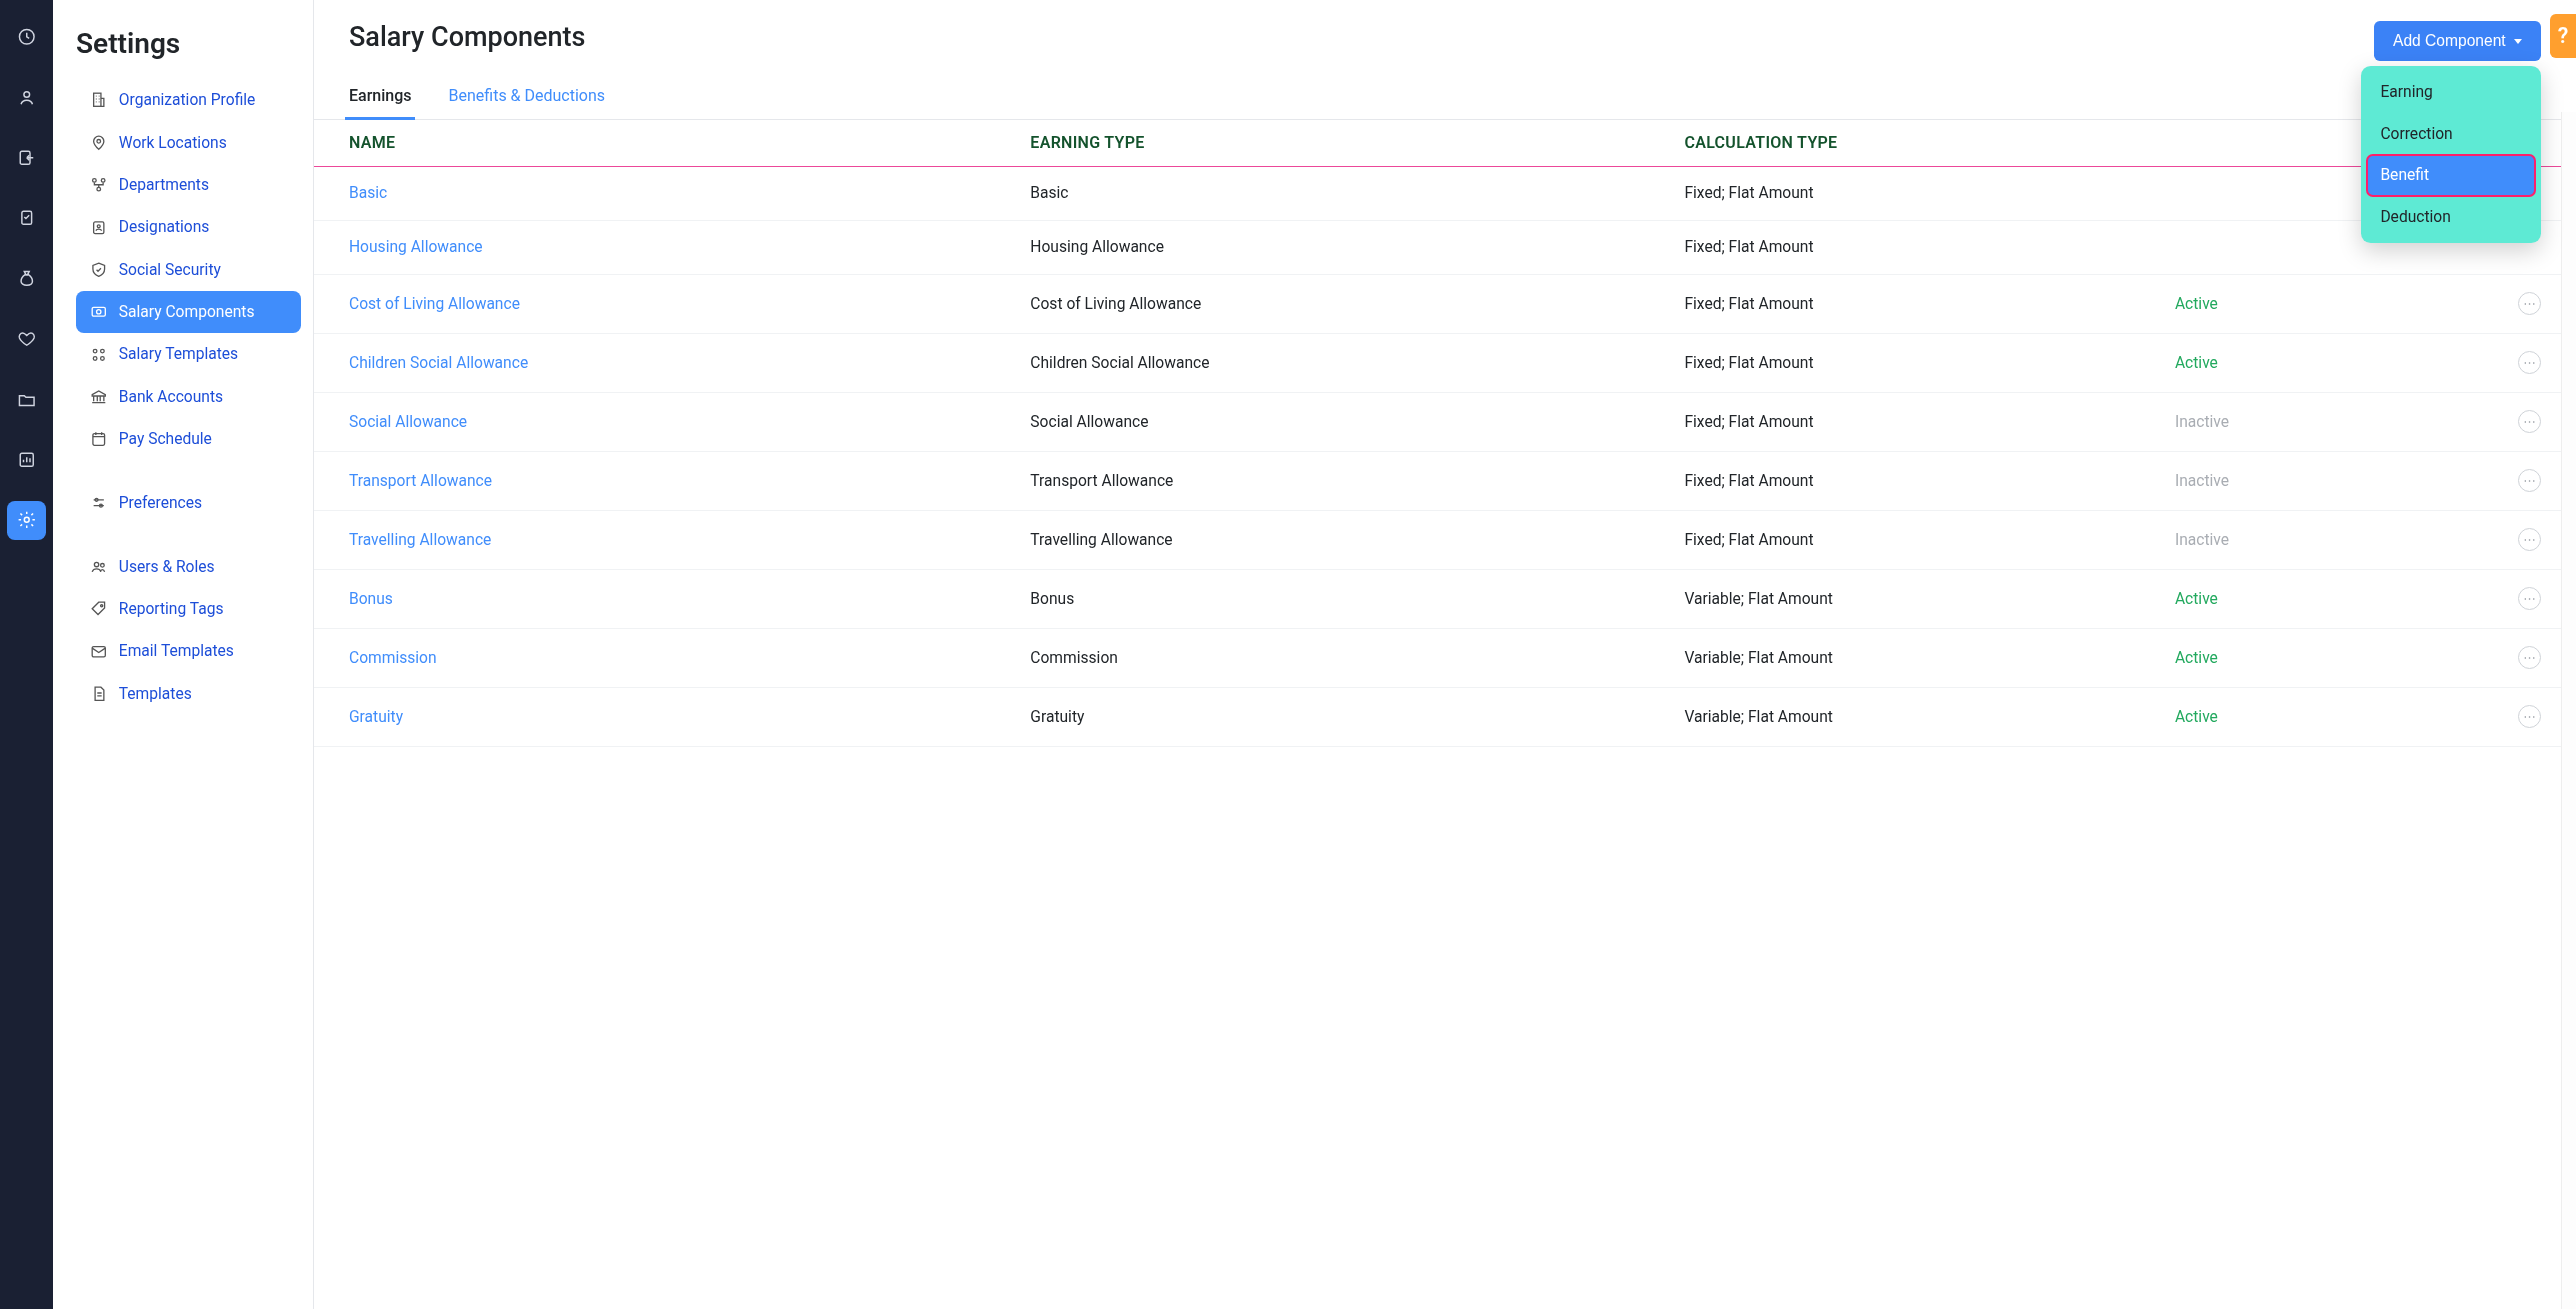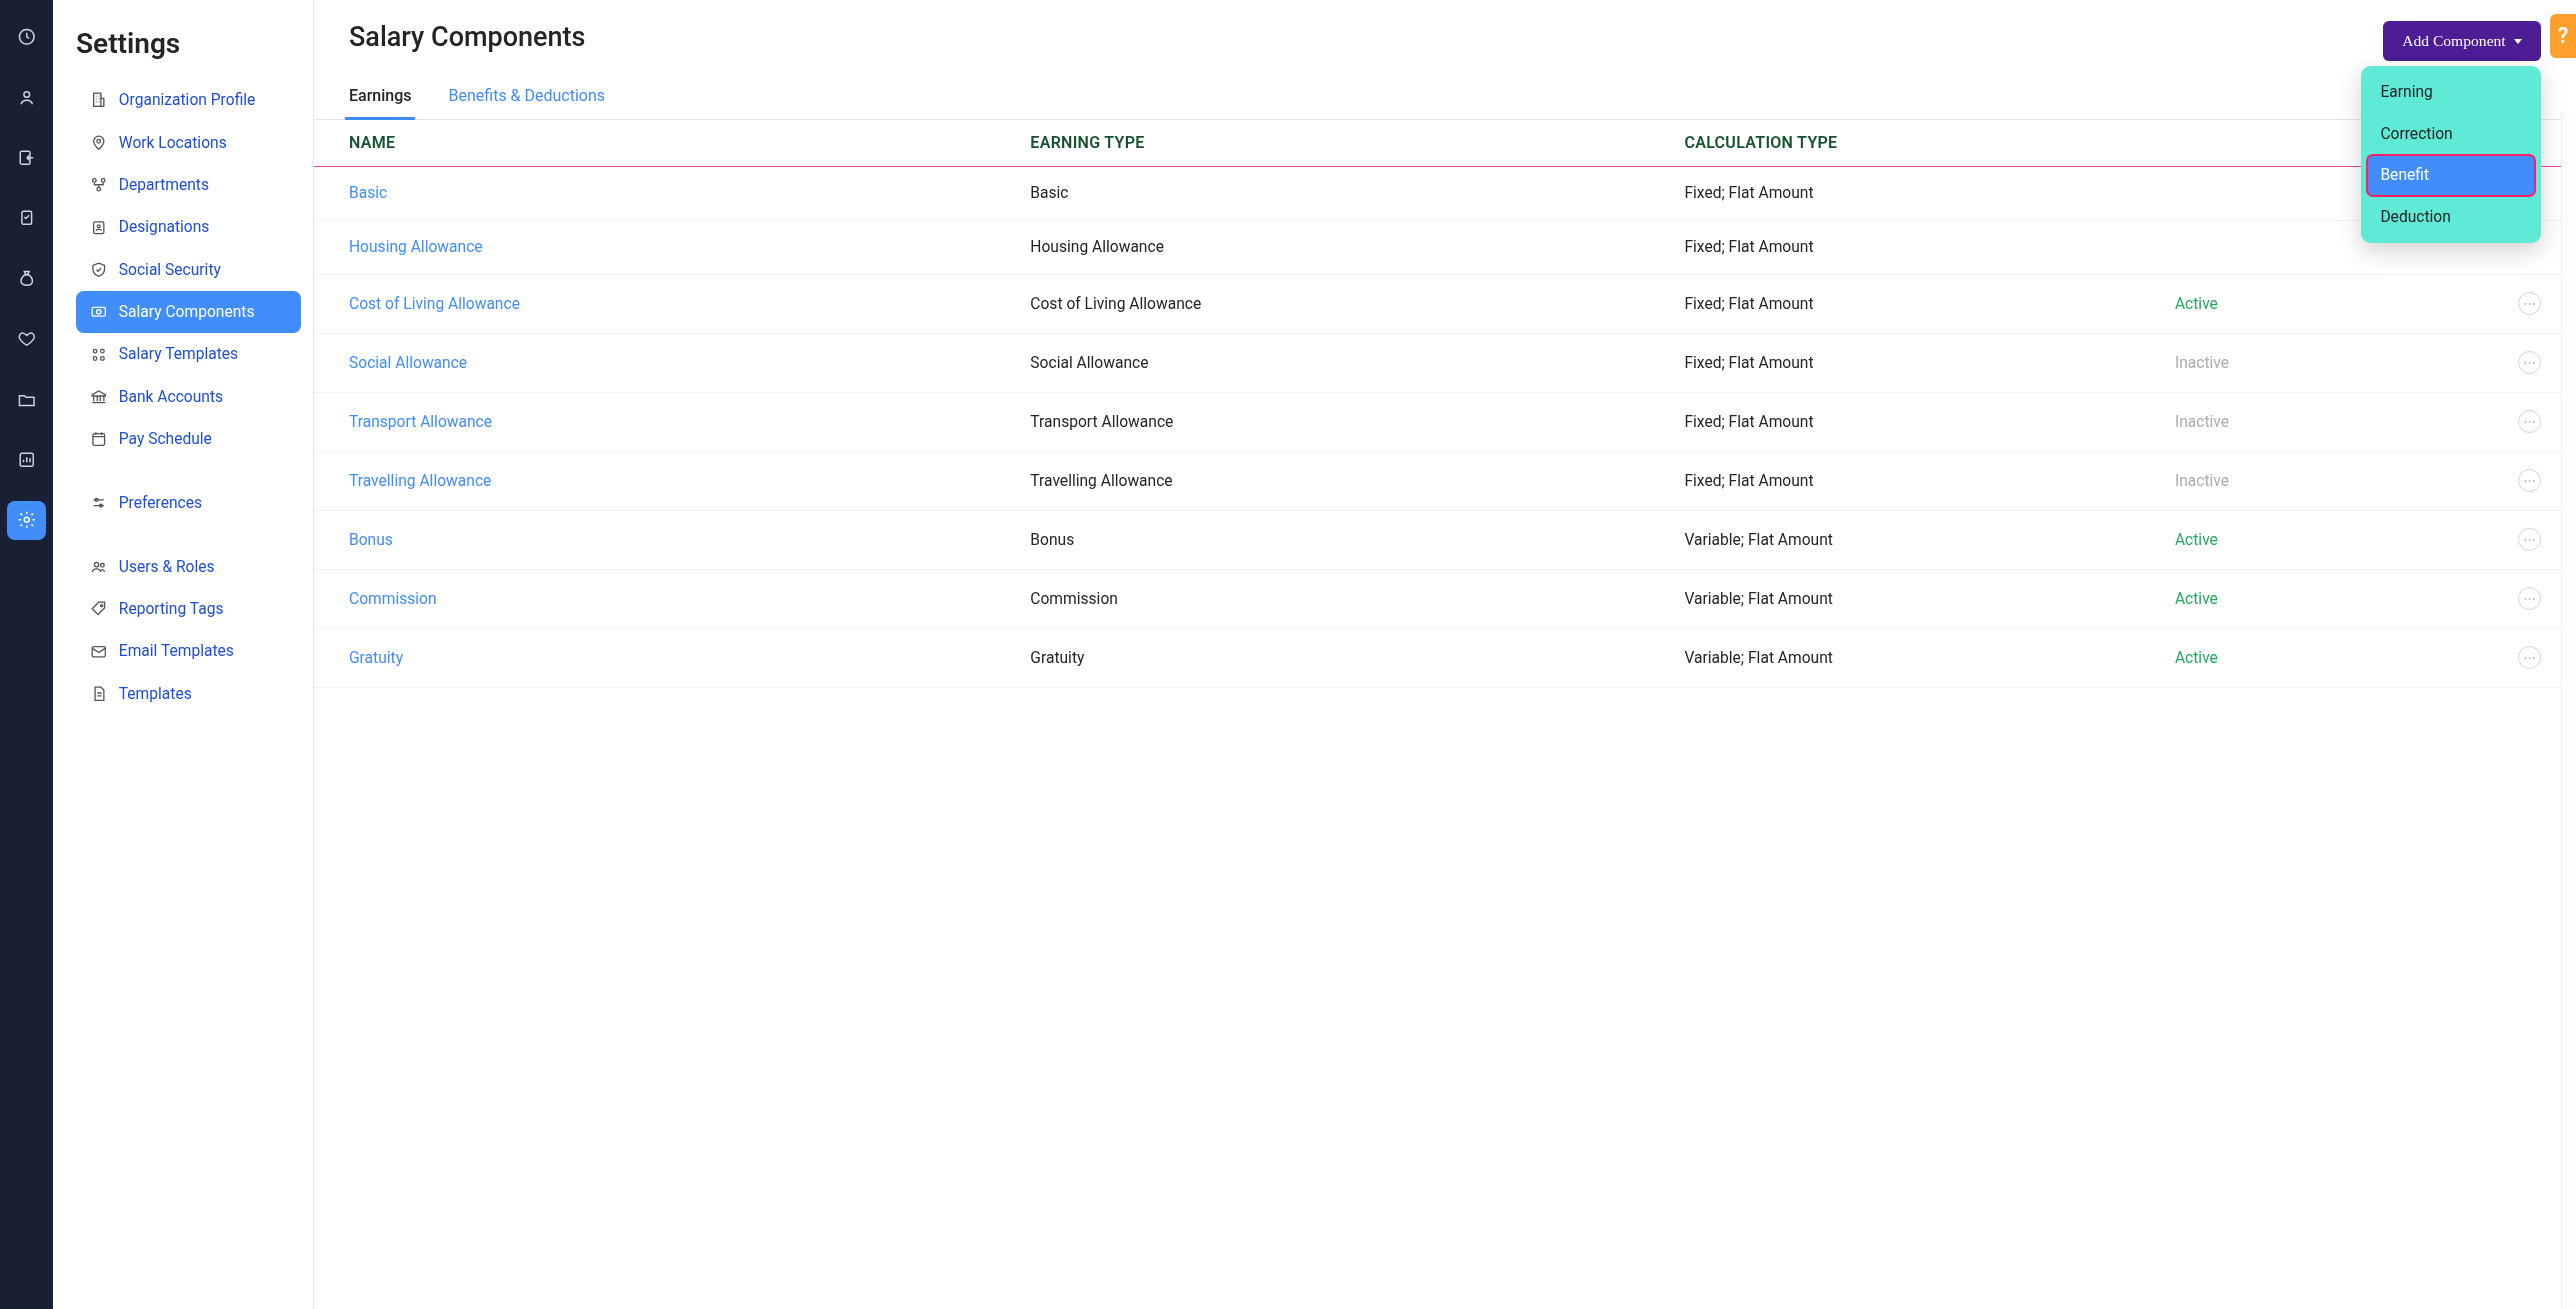--- a/index.html
+++ b/index.html
@@ -63,31 +63,30 @@
     overflow: hidden;
   }
   .main-header {
     padding: 21.4px 35px 0 35px;
     display: flex;
     justify-content: space-between;
     align-items: flex-start;
   }
   .page-title { font-size: 27px; font-weight: 500; }
   .add-btn {
-    background: #4c1d95;
+    background: #3b82f6;
     color: #fff;
     border: none;
     border-radius: 5.8px;
     padding: 10.7px 19.5px;
     font-size: 15.6px;
     cursor: pointer;
     display: flex;
     align-items: center;
     gap: 7.8px;
-    font-family: Liberation Serif, serif;
   }
   .add-btn .caret {
     width:0; height:0;
     border-left:4.9px solid transparent;
     border-right:4.9px solid transparent;
     border-top:5.8px solid #fff;
   }
   .help-btn {
     position: absolute;
     right: 0; top: 13.6px;
@@ -429,20 +428,27 @@
               <td></td>
             </tr>
             <tr>
               <td class="l">Cost of Living Allowance</td>
               <td>Cost of Living Allowance</td>
               <td>Fixed; Flat Amount</td>
               <td class="status-active">Active</td>
               <td><span class="row-menu">⋯</span></td>
             </tr>
             <tr>
+              <td class="l">Children Social Allowance</td>
+              <td>Children Social Allowance</td>
+              <td>Fixed; Flat Amount</td>
+              <td class="status-active">Active</td>
+              <td><span class="row-menu">⋯</span></td>
+            </tr>
+            <tr>
               <td class="l">Social Allowance</td>
               <td>Social Allowance</td>
               <td>Fixed; Flat Amount</td>
               <td class="status-inactive">Inactive</td>
               <td><span class="row-menu">⋯</span></td>
             </tr>
             <tr>
               <td class="l">Transport Allowance</td>
               <td>Transport Allowance</td>
               <td>Fixed; Flat Amount</td>

